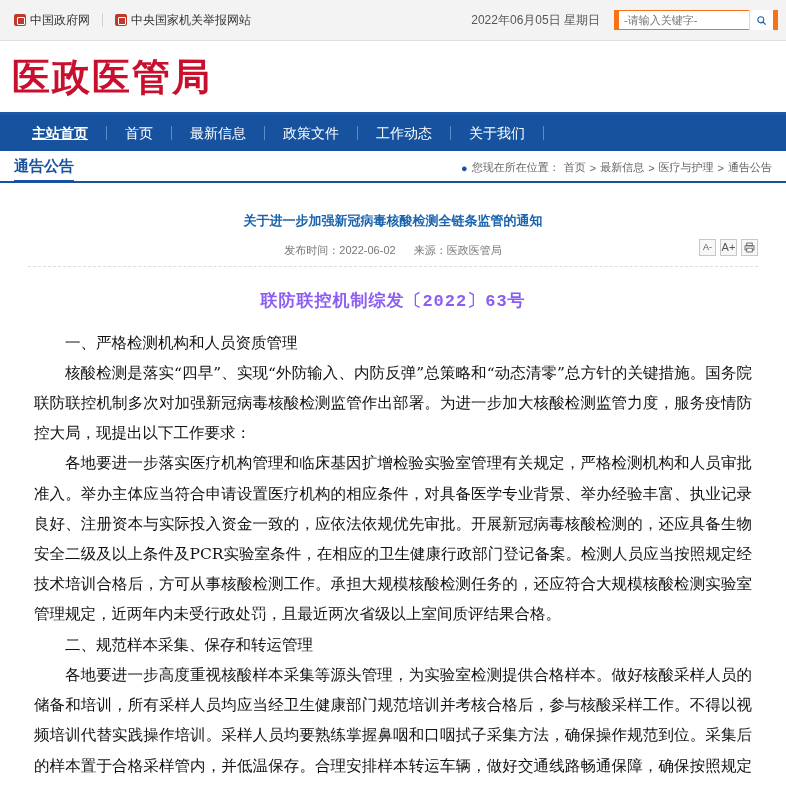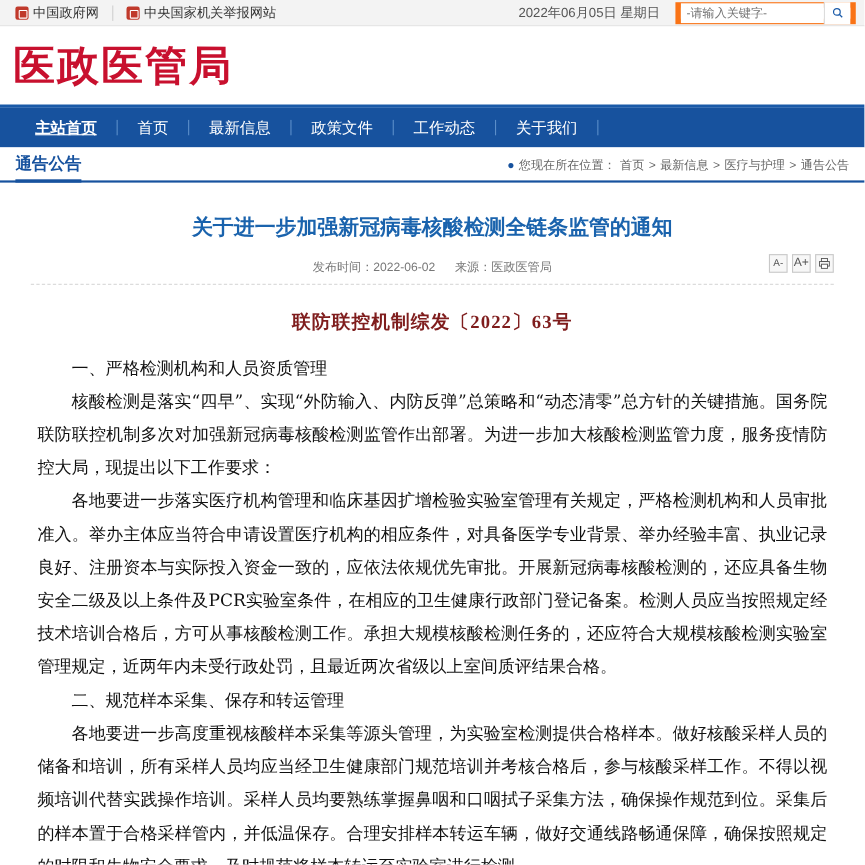--- a/index.html
+++ b/index.html
@@ -6,21 +6,21 @@
   html, body {
     margin: 0; padding: 0;
     width: 786px; height: 786px;
     background: #ffffff;
     font-family: "Liberation Sans", sans-serif;
   }
   body { overflow: hidden; }
 
   
   .topbar {
-    height: 24px;
+    height: 41px;
     background: #f3f3f3;
     border-bottom: 1px solid #e0e0e0;
     display: flex;
     align-items: center;
     padding: 0 8px;
     font-size: 12px;
     color: #333;
   }
   .topbar-link {
     display: flex;
@@ -156,21 +156,21 @@
   .crumb-right a { color: #666; text-decoration: none; }
   .pin-icon { color: #17529e; font-size: 11px; }
 
   
   .article {
     padding: 18px 28px 0 28px;
   }
   .art-title {
     text-align: center;
     color: #1a63ad;
-    font-size: 19px;
+    font-size: 13px;
     font-weight: bold;
     line-height: 1.5;
     padding: 10px 10px 12px 10px;
     font-family: Liberation Serif, serif;
   }
   .art-meta {
     display: flex;
     align-items: center;
     justify-content: center;
     gap: 18px;
@@ -195,24 +195,24 @@
     color: #555;
     font-size: 9px;
     display: flex; align-items: center; justify-content: center;
     cursor: pointer;
     line-height: 1;
   }
   .tool-btn.big { font-size: 11px; }
 
   .doc-number {
     text-align: center;
-    font-family: Liberation Serif, serif;
+    font-family: Liberation Mono, monospace;
     font-size: 17px;
     font-weight: bold;
-    color: #7f1d1d;
+    color: #8b5cf6;
     padding: 22px 0 16px 0;
     letter-spacing: 1px;
   }
   .body-text {
     font-family: "DejaVu Serif", "Liberation Serif", serif;
     font-size: 15.5px;
     color: #111;
     line-height: 1.95;
     text-align: justify;
     padding: 0 6px;

